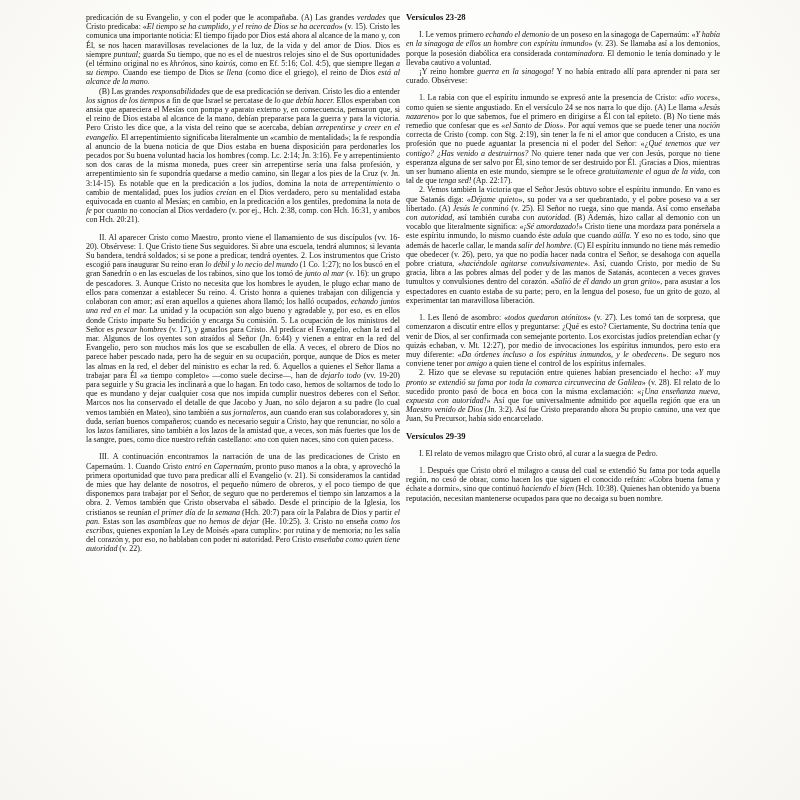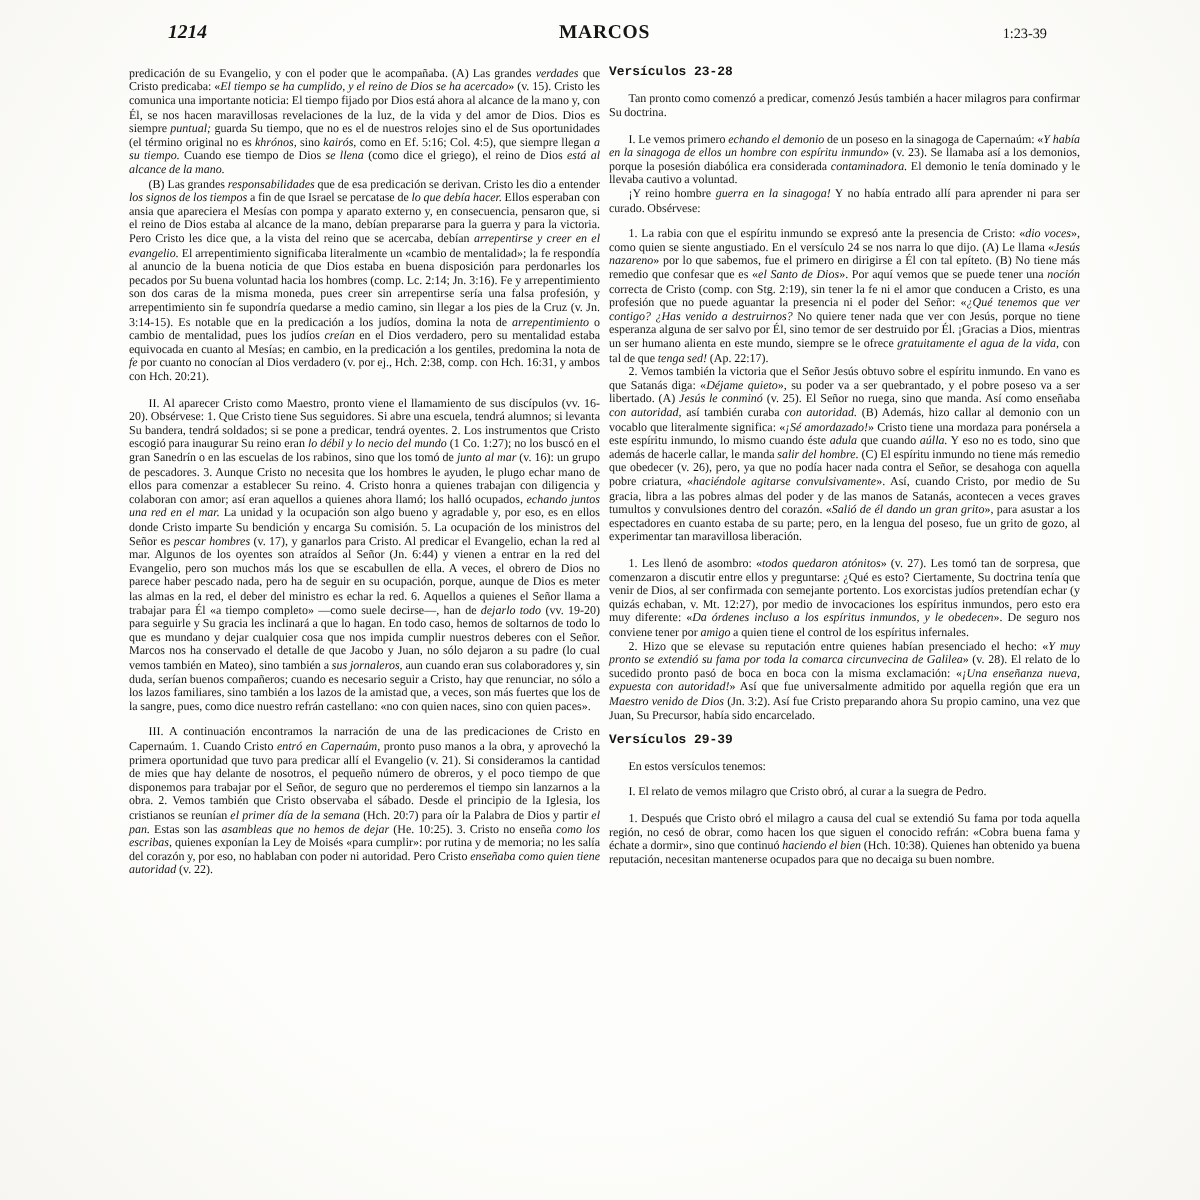--- a/index.html
+++ b/index.html
@@ -54,49 +54,41 @@
     word-spacing: -0.2px;
   }
   .para.no-indent { text-indent: 0; }
   .space-before { margin-top: 8px; }
   .heading {
     margin: 0;
     font-size: 8.6px;
     line-height: 9.2px;
     font-weight: bold;
     text-align: left;
-    font-family: Liberation Mono, monospace;
   }
   .heading.space-before { margin-top: 8px; }
   i { font-style: italic; }
 </style>
 </head>
 <body>
 
 <div class="page">
-  <div class="page-header">
-    <span class="page-number">1214</span>
-    <span class="book-title">MARCOS</span>
-    <span class="verse-range">1:23-39</span>
-  </div>
   <div class="columns">
     <div class="column" id="left-col">
         <p class="para no-indent"><span>predicación de su Evangelio, y con el poder que le acompañaba. (A) Las grandes </span><i>verdades</i><span> que Cristo predicaba: «</span><i>El tiempo se ha cumplido, y el reino de Dios se ha acercado</i><span>» (v. 15). Cristo les comunica una importante noticia: El tiempo fijado por Dios está ahora al alcance de la mano y, con Él, se nos hacen maravillosas revelaciones de la luz, de la vida y del amor de Dios. Dios es siempre </span><i>puntual;</i><span> guarda Su tiempo, que no es el de nuestros relojes sino el de Sus oportunidades (el término original no es </span><i>khrónos,</i><span> sino </span><i>kairós,</i><span> como en Ef. 5:16; Col. 4:5), que siempre llegan </span><i>a su tiempo.</i><span> Cuando ese tiempo de Dios </span><i>se llena</i><span> (como dice el griego), el reino de Dios </span><i>está al alcance de la mano.</i></p>
         <p class="para"><span>(B) Las grandes </span><i>responsabilidades</i><span> que de esa predicación se derivan. Cristo les dio a entender </span><i>los signos de los tiempos</i><span> a fin de que Israel se percatase de </span><i>lo que debía hacer.</i><span> Ellos esperaban con ansia que apareciera el Mesías con pompa y aparato externo y, en consecuencia, pensaron que, si el reino de Dios estaba al alcance de la mano, debían prepararse para la guerra y para la victoria. Pero Cristo les dice que, a la vista del reino que se acercaba, debían </span><i>arrepentirse y creer en el evangelio.</i><span> El arrepentimiento significaba literalmente un «cambio de mentalidad»; la fe respondía al anuncio de la buena noticia de que Dios estaba en buena disposición para perdonarles los pecados por Su buena voluntad hacia los hombres (comp. Lc. 2:14; Jn. 3:16). Fe y arrepentimiento son dos caras de la misma moneda, pues creer sin arrepentirse sería una falsa profesión, y arrepentimiento sin fe supondría quedarse a medio camino, sin llegar a los pies de la Cruz (v. Jn. 3:14-15). Es notable que en la predicación a los judíos, domina la nota de </span><i>arrepentimiento</i><span> o cambio de mentalidad, pues los judíos </span><i>creían</i><span> en el Dios verdadero, pero su mentalidad estaba equivocada en cuanto al Mesías; en cambio, en la predicación a los gentiles, predomina la nota de </span><i>fe</i><span> por cuanto no conocían al Dios verdadero (v. por ej., Hch. 2:38, comp. con Hch. 16:31, y ambos con Hch. 20:21).</span></p>
         <p class="para space-before"><span>II. Al aparecer Cristo como Maestro, pronto viene el llamamiento de sus discípulos (vv. 16-20). Obsérvese: 1. Que Cristo tiene Sus seguidores. Si abre una escuela, tendrá alumnos; si levanta Su bandera, tendrá soldados; si se pone a predicar, tendrá oyentes. 2. Los instrumentos que Cristo escogió para inaugurar Su reino eran </span><i>lo débil y lo necio del mundo</i><span> (1 Co. 1:27); no los buscó en el gran Sanedrín o en las escuelas de los rabinos, sino que los tomó de </span><i>junto al mar</i><span> (v. 16): un grupo de pescadores. 3. Aunque Cristo no necesita que los hombres le ayuden, le plugo echar mano de ellos para comenzar a establecer Su reino. 4. Cristo honra a quienes trabajan con diligencia y colaboran con amor; así eran aquellos a quienes ahora llamó; los halló ocupados, </span><i>echando juntos una red en el mar.</i><span> La unidad y la ocupación son algo bueno y agradable y, por eso, es en ellos donde Cristo imparte Su bendición y encarga Su comisión. 5. La ocupación de los ministros del Señor es </span><i>pescar hombres</i><span> (v. 17), y ganarlos para Cristo. Al predicar el Evangelio, echan la red al mar. Algunos de los oyentes son atraídos al Señor (Jn. 6:44) y vienen a entrar en la red del Evangelio, pero son muchos más los que se escabullen de ella. A veces, el obrero de Dios no parece haber pescado nada, pero ha de seguir en su ocupación, porque, aunque de Dios es meter las almas en la red, el deber del ministro es echar la red. 6. Aquellos a quienes el Señor llama a trabajar para Él «a tiempo completo» —como suele decirse—, han de </span><i>dejarlo todo</i><span> (vv. 19-20) para seguirle y Su gracia les inclinará a que lo hagan. En todo caso, hemos de soltarnos de todo lo que es mundano y dejar cualquier cosa que nos impida cumplir nuestros deberes con el Señor. Marcos nos ha conservado el detalle de que Jacobo y Juan, no sólo dejaron a su padre (lo cual vemos también en Mateo), sino también a </span><i>sus jornaleros,</i><span> aun cuando eran sus colaboradores y, sin duda, serían buenos compañeros; cuando es necesario seguir a Cristo, hay que renunciar, no sólo a los lazos familiares, sino también a los lazos de la amistad que, a veces, son más fuertes que los de la sangre, pues, como dice nuestro refrán castellano: «no con quien naces, sino con quien paces».</span></p>
         <p class="para space-before"><span>III. A continuación encontramos la narración de una de las predicaciones de Cristo en Capernaúm. 1. Cuando Cristo </span><i>entró en Capernaúm,</i><span> pronto puso manos a la obra, y aprovechó la primera oportunidad que tuvo para predicar allí el Evangelio (v. 21). Si consideramos la cantidad de mies que hay delante de nosotros, el pequeño número de obreros, y el poco tiempo de que disponemos para trabajar por el Señor, de seguro que no perderemos el tiempo sin lanzarnos a la obra. 2. Vemos también que Cristo observaba el sábado. Desde el principio de la Iglesia, los cristianos se reunían </span><i>el primer día de la semana</i><span> (Hch. 20:7) para oír la Palabra de Dios y partir </span><i>el pan.</i><span> Estas son las </span><i>asambleas que no hemos de dejar</i><span> (He. 10:25). 3. Cristo no enseña </span><i>como los escribas,</i><span> quienes exponían la Ley de Moisés «para cumplir»: por rutina y de memoria; no les salía del corazón y, por eso, no hablaban con poder ni autoridad. Pero Cristo </span><i>enseñaba como quien tiene autoridad</i><span> (v. 22).</span></p>
       </div>
     <div class="column" id="right-col">
         <h3 class="heading"><span>Versículos 23-28</span></h3>
-        <p class="para space-before"><span>Tan pronto como comenzó a predicar, comenzó Jesús también a hacer milagros para confirmar Su doctrina.</span></p>
         <p class="para space-before"><span>I. Le vemos primero </span><i>echando el demonio</i><span> de un poseso en la sinagoga de Capernaúm: «</span><i>Y había en la sinagoga de ellos un hombre con espíritu inmundo</i><span>» (v. 23). Se llamaba así a los demonios, porque la posesión diabólica era considerada </span><i>contaminadora.</i><span> El demonio le tenía dominado y le llevaba cautivo a voluntad.</span></p>
         <p class="para"><span>¡Y reino hombre </span><i>guerra en la sinagoga!</i><span> Y no había entrado allí para aprender ni para ser curado. Obsérvese:</span></p>
         <p class="para space-before"><span>1. La rabia con que el espíritu inmundo se expresó ante la presencia de Cristo: «</span><i>dio voces</i><span>», como quien se siente angustiado. En el versículo 24 se nos narra lo que dijo. (A) Le llama «</span><i>Jesús nazareno</i><span>» por lo que sabemos, fue el primero en dirigirse a Él con tal epíteto. (B) No tiene más remedio que confesar que es «</span><i>el Santo de Dios</i><span>». Por aquí vemos que se puede tener una </span><i>noción</i><span> correcta de Cristo (comp. con Stg. 2:19), sin tener la fe ni el amor que conducen a Cristo, es una profesión que no puede aguantar la presencia ni el poder del Señor: «</span><i>¿Qué tenemos que ver contigo? ¿Has venido a destruirnos?</i><span> No quiere tener nada que ver con Jesús, porque no tiene esperanza alguna de ser salvo por Él, sino temor de ser destruido por Él. ¡Gracias a Dios, mientras un ser humano alienta en este mundo, siempre se le ofrece </span><i>gratuitamente el agua de la vida,</i><span> con tal de que </span><i>tenga sed!</i><span> (Ap. 22:17).</span></p>
         <p class="para"><span>2. Vemos también la victoria que el Señor Jesús obtuvo sobre el espíritu inmundo. En vano es que Satanás diga: «</span><i>Déjame quieto</i><span>», su poder va a ser quebrantado, y el pobre poseso va a ser libertado. (A) </span><i>Jesús le conminó</i><span> (v. 25). El Señor no ruega, sino que manda. Así como enseñaba </span><i>con autoridad,</i><span> así también curaba </span><i>con autoridad.</i><span> (B) Además, hizo callar al demonio con un vocablo que literalmente significa: «</span><i>¡Sé amordazado!</i><span>» Cristo tiene una mordaza para ponérsela a este espíritu inmundo, lo mismo cuando éste </span><i>adula</i><span> que cuando </span><i>aúlla.</i><span> Y eso no es todo, sino que además de hacerle callar, le manda </span><i>salir del hombre.</i><span> (C) El espíritu inmundo no tiene más remedio que obedecer (v. 26), pero, ya que no podía hacer nada contra el Señor, se desahoga con aquella pobre criatura, «</span><i>haciéndole agitarse convulsivamente</i><span>». Así, cuando Cristo, por medio de Su gracia, libra a las pobres almas del poder y de las manos de Satanás, acontecen a veces graves tumultos y convulsiones dentro del corazón. «</span><i>Salió de él dando un gran grito</i><span>», para asustar a los espectadores en cuanto estaba de su parte; pero, en la lengua del poseso, fue un grito de gozo, al experimentar tan maravillosa liberación.</span></p>
         <p class="para space-before"><span>1. Les llenó de asombro: «</span><i>todos quedaron atónitos</i><span>» (v. 27). Les tomó tan de sorpresa, que comenzaron a discutir entre ellos y preguntarse: ¿Qué es esto? Ciertamente, Su doctrina tenía que venir de Dios, al ser confirmada con semejante portento. Los exorcistas judíos pretendían echar (y quizás echaban, v. Mt. 12:27), por medio de invocaciones los espíritus inmundos, pero esto era muy diferente: «</span><i>Da órdenes incluso a los espíritus inmundos, y le obedecen</i><span>». De seguro nos conviene tener por </span><i>amigo</i><span> a quien tiene el control de los espíritus infernales.</span></p>
         <p class="para"><span>2. Hizo que se elevase su reputación entre quienes habían presenciado el hecho: «</span><i>Y muy pronto se extendió su fama por toda la comarca circunvecina de Galilea</i><span>» (v. 28). El relato de lo sucedido pronto pasó de boca en boca con la misma exclamación: «</span><i>¡Una enseñanza nueva, expuesta con autoridad!</i><span>» Así que fue universalmente admitido por aquella región que era un </span><i>Maestro venido de Dios</i><span> (Jn. 3:2). Así fue Cristo preparando ahora Su propio camino, una vez que Juan, Su Precursor, había sido encarcelado.</span></p>
         <h3 class="heading space-before"><span>Versículos 29-39</span></h3>
-        <p class="para space-before"><span>En estos versículos tenemos:</span></p>
         <p class="para space-before"><span>I. El relato de vemos milagro que Cristo obró, al curar a la suegra de Pedro.</span></p>
         <p class="para space-before"><span>1. Después que Cristo obró el milagro a causa del cual se extendió Su fama por toda aquella región, no cesó de obrar, como hacen los que siguen el conocido refrán: «Cobra buena fama y échate a dormir», sino que continuó </span><i>haciendo el bien</i><span> (Hch. 10:38). Quienes han obtenido ya buena reputación, necesitan mantenerse ocupados para que no decaiga su buen nombre.</span></p>
       </div>
   </div>
 </div>
 
 </body></html>

